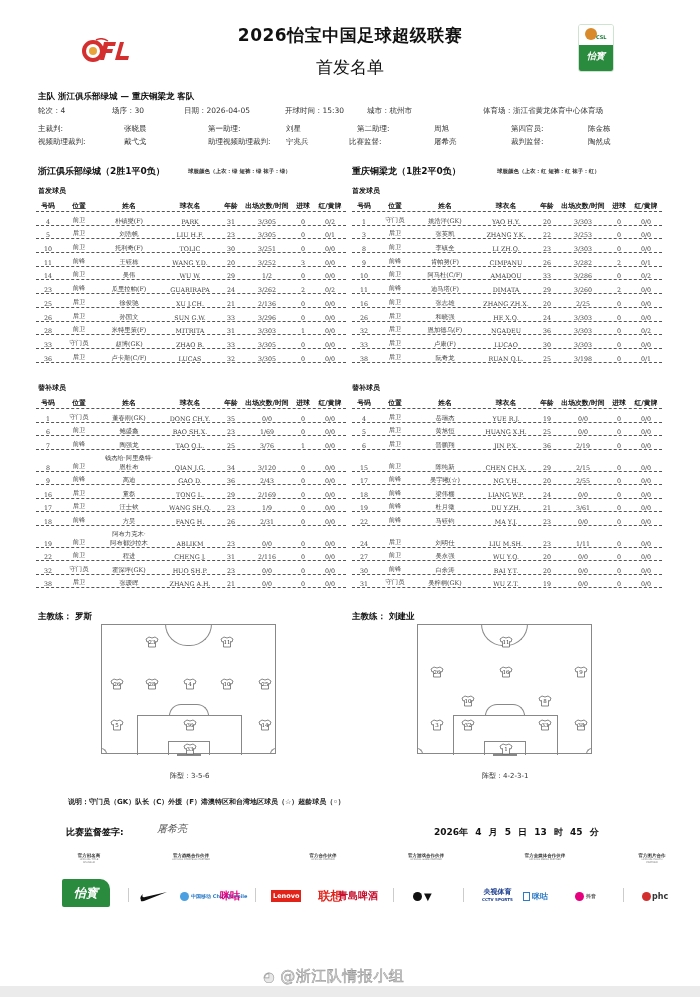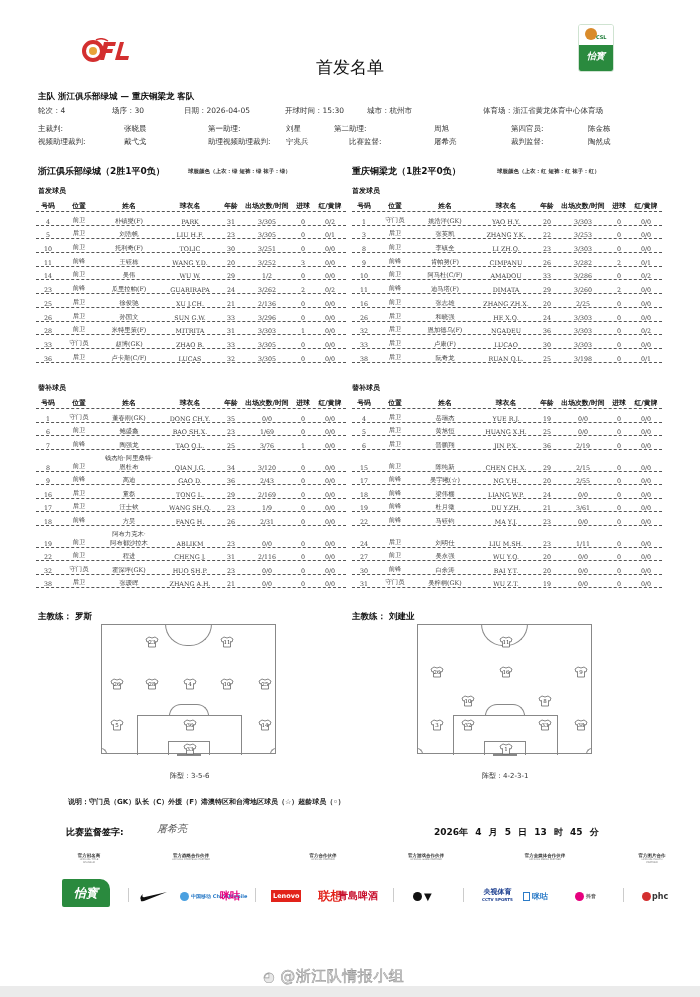--- a/index.html
+++ b/index.html
@@ -79,20 +79,21 @@
   <div class="hdr">
     <div class="cfl-logo">
       <svg width="52" height="24" viewBox="0 0 52 24">
         <circle cx="11" cy="13" r="9" fill="none" stroke="#d32f2f" stroke-width="4"></circle>
         <circle cx="11" cy="13" r="4" fill="#e8a33a"></circle>
         <path d="M22 4 L34 4 L33 8 L26 8 L25 11 L31 11 L30 15 L24 15 L22 22 L18 22 Z" fill="#d32f2f"></path>
         <path d="M38 4 L42 4 L38 18 L47 18 L46 22 L33 22 Z" fill="#d32f2f"></path>
         <path d="M14 2 Q20 -1 26 3" stroke="#d32f2f" stroke-width="1.5" fill="none"></path>
       </svg>
     </div>
+    <div class="title1">2026怡宝中国足球超级联赛</div>
     <div class="title2">首发名单</div>
     <div class="csl-logo">
       <div class="top"></div>
       <div class="ball"></div>
       <div class="csl">CSL</div>
       <div class="bot">怡寳</div>
     </div>
   </div>
 
   <div class="match-title">主队 浙江俱乐部绿城 — 重庆铜梁龙 客队</div>
@@ -103,21 +104,21 @@
     <span style="left:247px">开球时间：15:30</span>
     <span style="left:329px">城市：杭州市</span>
     <span style="left:445px">体育场：浙江省黄龙体育中心体育场</span>
   </div>
 
   <div class="off-row" style="top:124px">
     <span style="left:0">主裁判:</span>
     <span style="left:86px">张晓晨</span>
     <span style="left:170px">第一助理:</span>
     <span style="left:248px">刘星</span>
-    <span style="left:296px">第二助理:</span>
+    <span style="left:319px">第二助理:</span>
     <span style="left:396px">周旭</span>
     <span style="left:473px">第四官员:</span>
     <span style="left:550px">陈金栋</span>
   </div>
   <div class="off-row" style="top:137px">
     <span style="left:0">视频助理裁判:</span>
     <span style="left:86px">戴弋戈</span>
     <span style="left:170px">助理视频助理裁判:</span>
     <span style="left:248px">宁兆兵</span>
     <span style="left:311px">比赛监督:</span>

